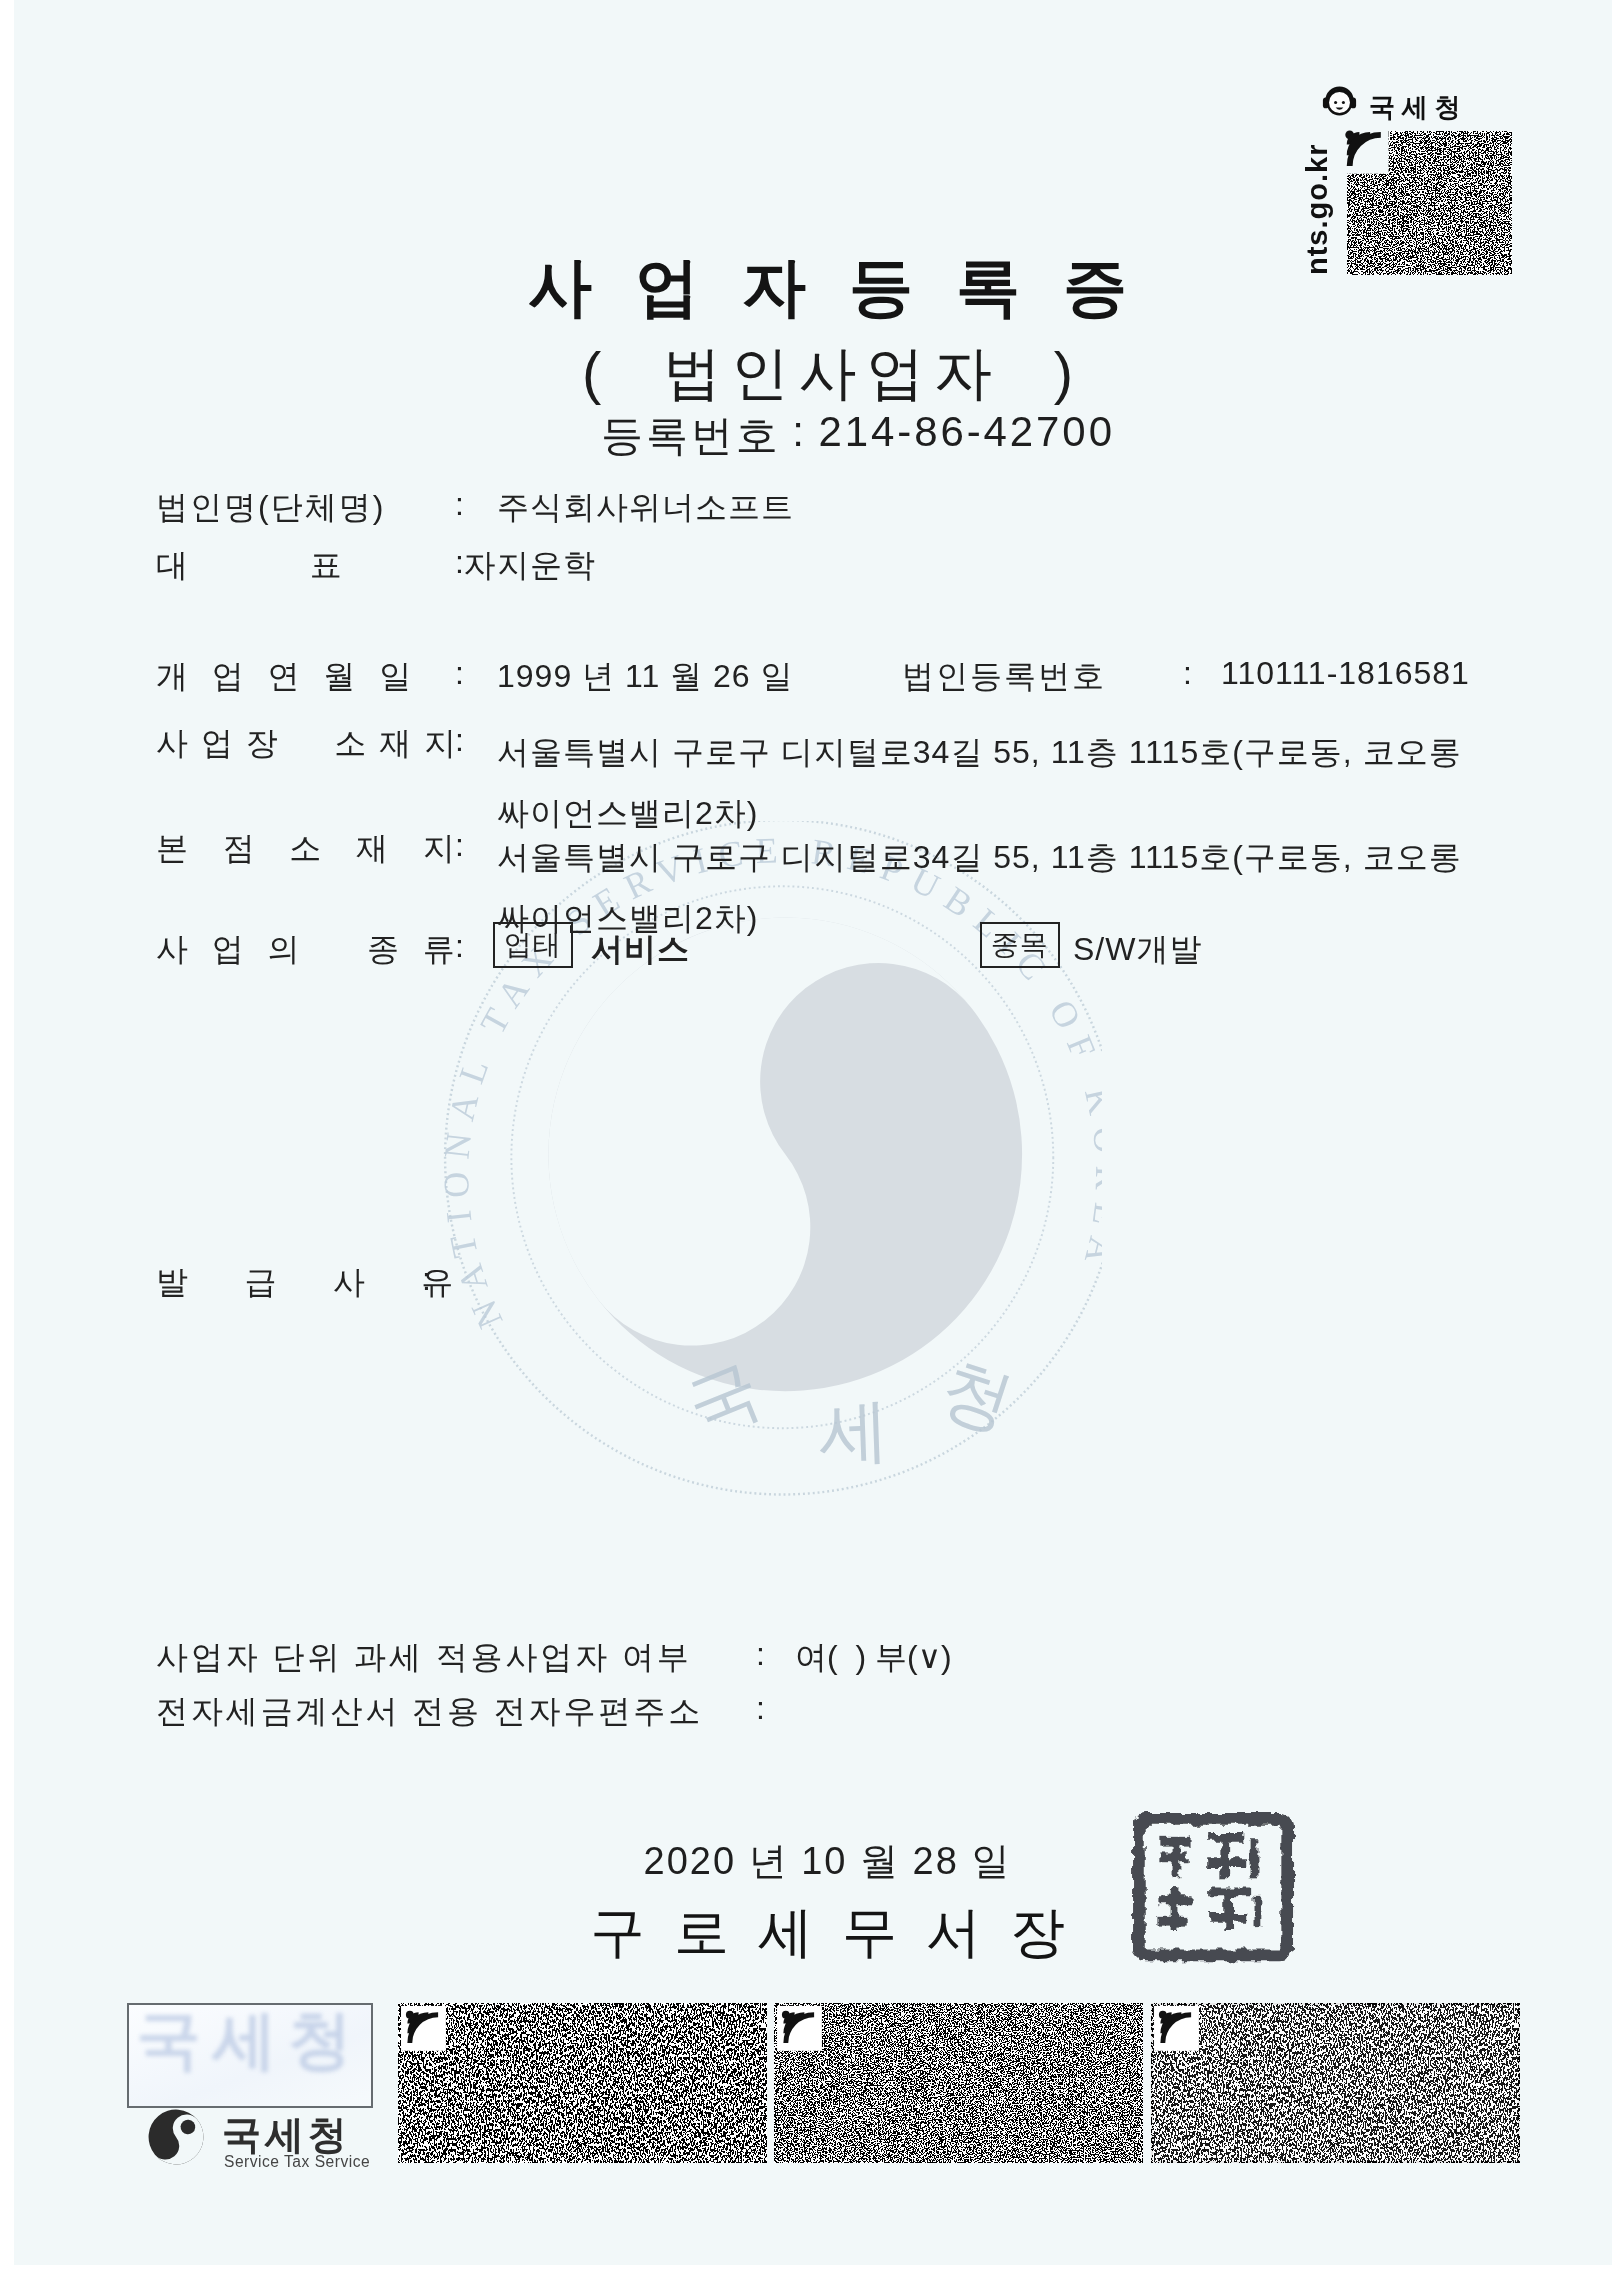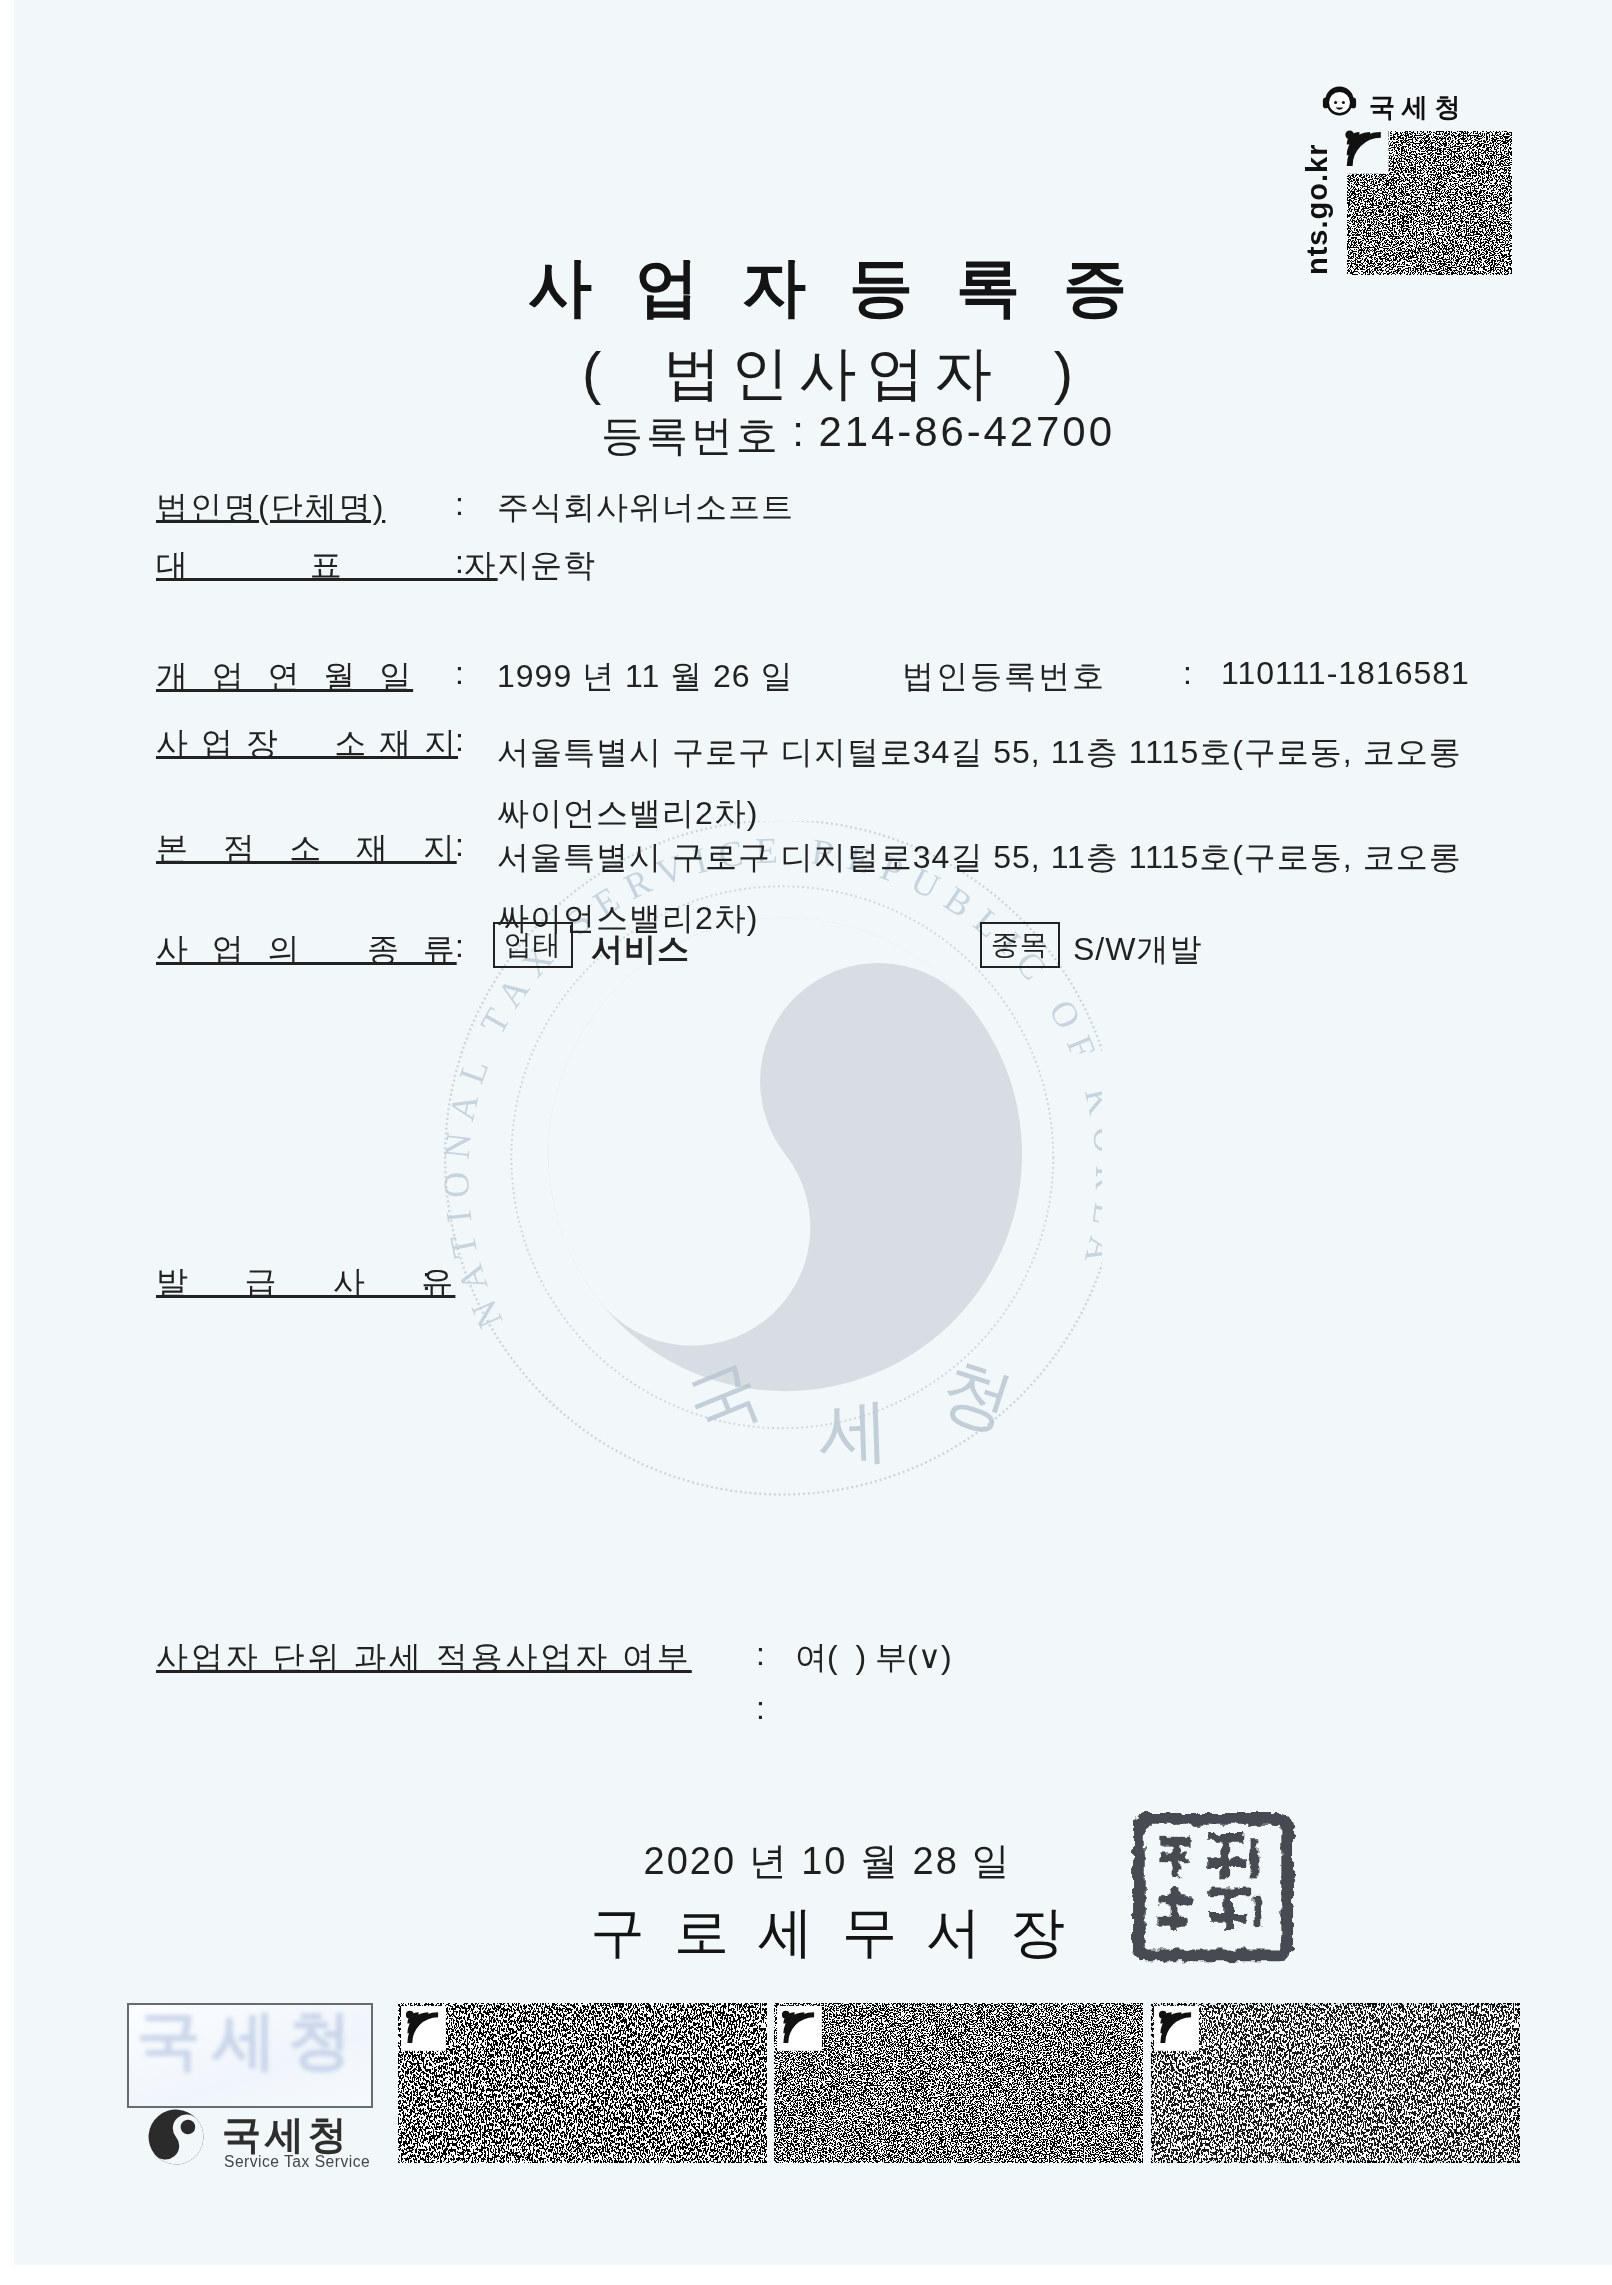--- a/index.html
+++ b/index.html
@@ -11,21 +11,21 @@
   .centerline > span{transform:translateX(21.5px);white-space:pre;text-align:right;}
 
   .doc-title{top:244px;}
   .doc-title span{font-size:64px;font-weight:700;letter-spacing:43px;margin-right:-43px;color:#141414;}
   .doc-subtitle{top:335px;}
   .doc-subtitle span{font-size:58px;letter-spacing:9.8px;margin-right:-9.8px;color:#1c1c1c;}
   .regno-line{top:408px;font-size:42px;margin-left:29px;}
   .regno-line span{letter-spacing:2.9px;margin-right:-2.9px;}
 
   .row{position:absolute;left:0;width:1612px;height:45px;font-size:32px;z-index:2;color:#222;}
-  .row .lbl{position:absolute;left:156px;white-space:pre;letter-spacing:2px;text-decoration:underline;}
+  .row .lbl{position:absolute;left:156px;white-space:pre;letter-spacing:2px;}
   .row .colon{position:absolute;left:455px;}
   .row .val{position:absolute;left:497px;white-space:pre;letter-spacing:1px;}
   .row .val.wrap{width:991px;white-space:normal;word-break:break-all;line-height:61px;}
   .row .sublbl{position:absolute;left:902px;white-space:pre;letter-spacing:2px;}
   .row .subcolon{position:absolute;left:1183px;}
   .row .subval{position:absolute;left:1221px;letter-spacing:1px;}
   .tagbox{position:absolute;top:-5.9px;border:2px solid #222;padding:2px 8.8px;font-size:28px;letter-spacing:1px;}
   .colon2{position:absolute;left:756px;}
   .val2{position:absolute;left:795px;white-space:pre;}
   .colon3{position:absolute;left:422px;}
@@ -192,20 +192,21 @@
     <span class="val" style="left:468px;"></span>
   </div>
 
   <div class="row" style="top:1636px;">
     <span class="lbl" style="letter-spacing:2.9px;">사업자 단위 과세 적용사업자 여부</span>
     <span class="colon2">:</span>
     <span class="val2">여(  ) 부(∨)</span>
   </div>
 
   <div class="row" style="top:1690px;">
+    <span class="lbl" style="letter-spacing:2.9px;">전자세금계산서 전용 전자우편주소</span>
     <span class="colon2">:</span>
     <span class="val2"></span>
   </div>
 
   <div class="centerline issue-date">
     <span>2020 년 10 월 28 일</span>
   </div>
   <div class="centerline issue-office">
     <span>구로세무서장</span>
   </div>

